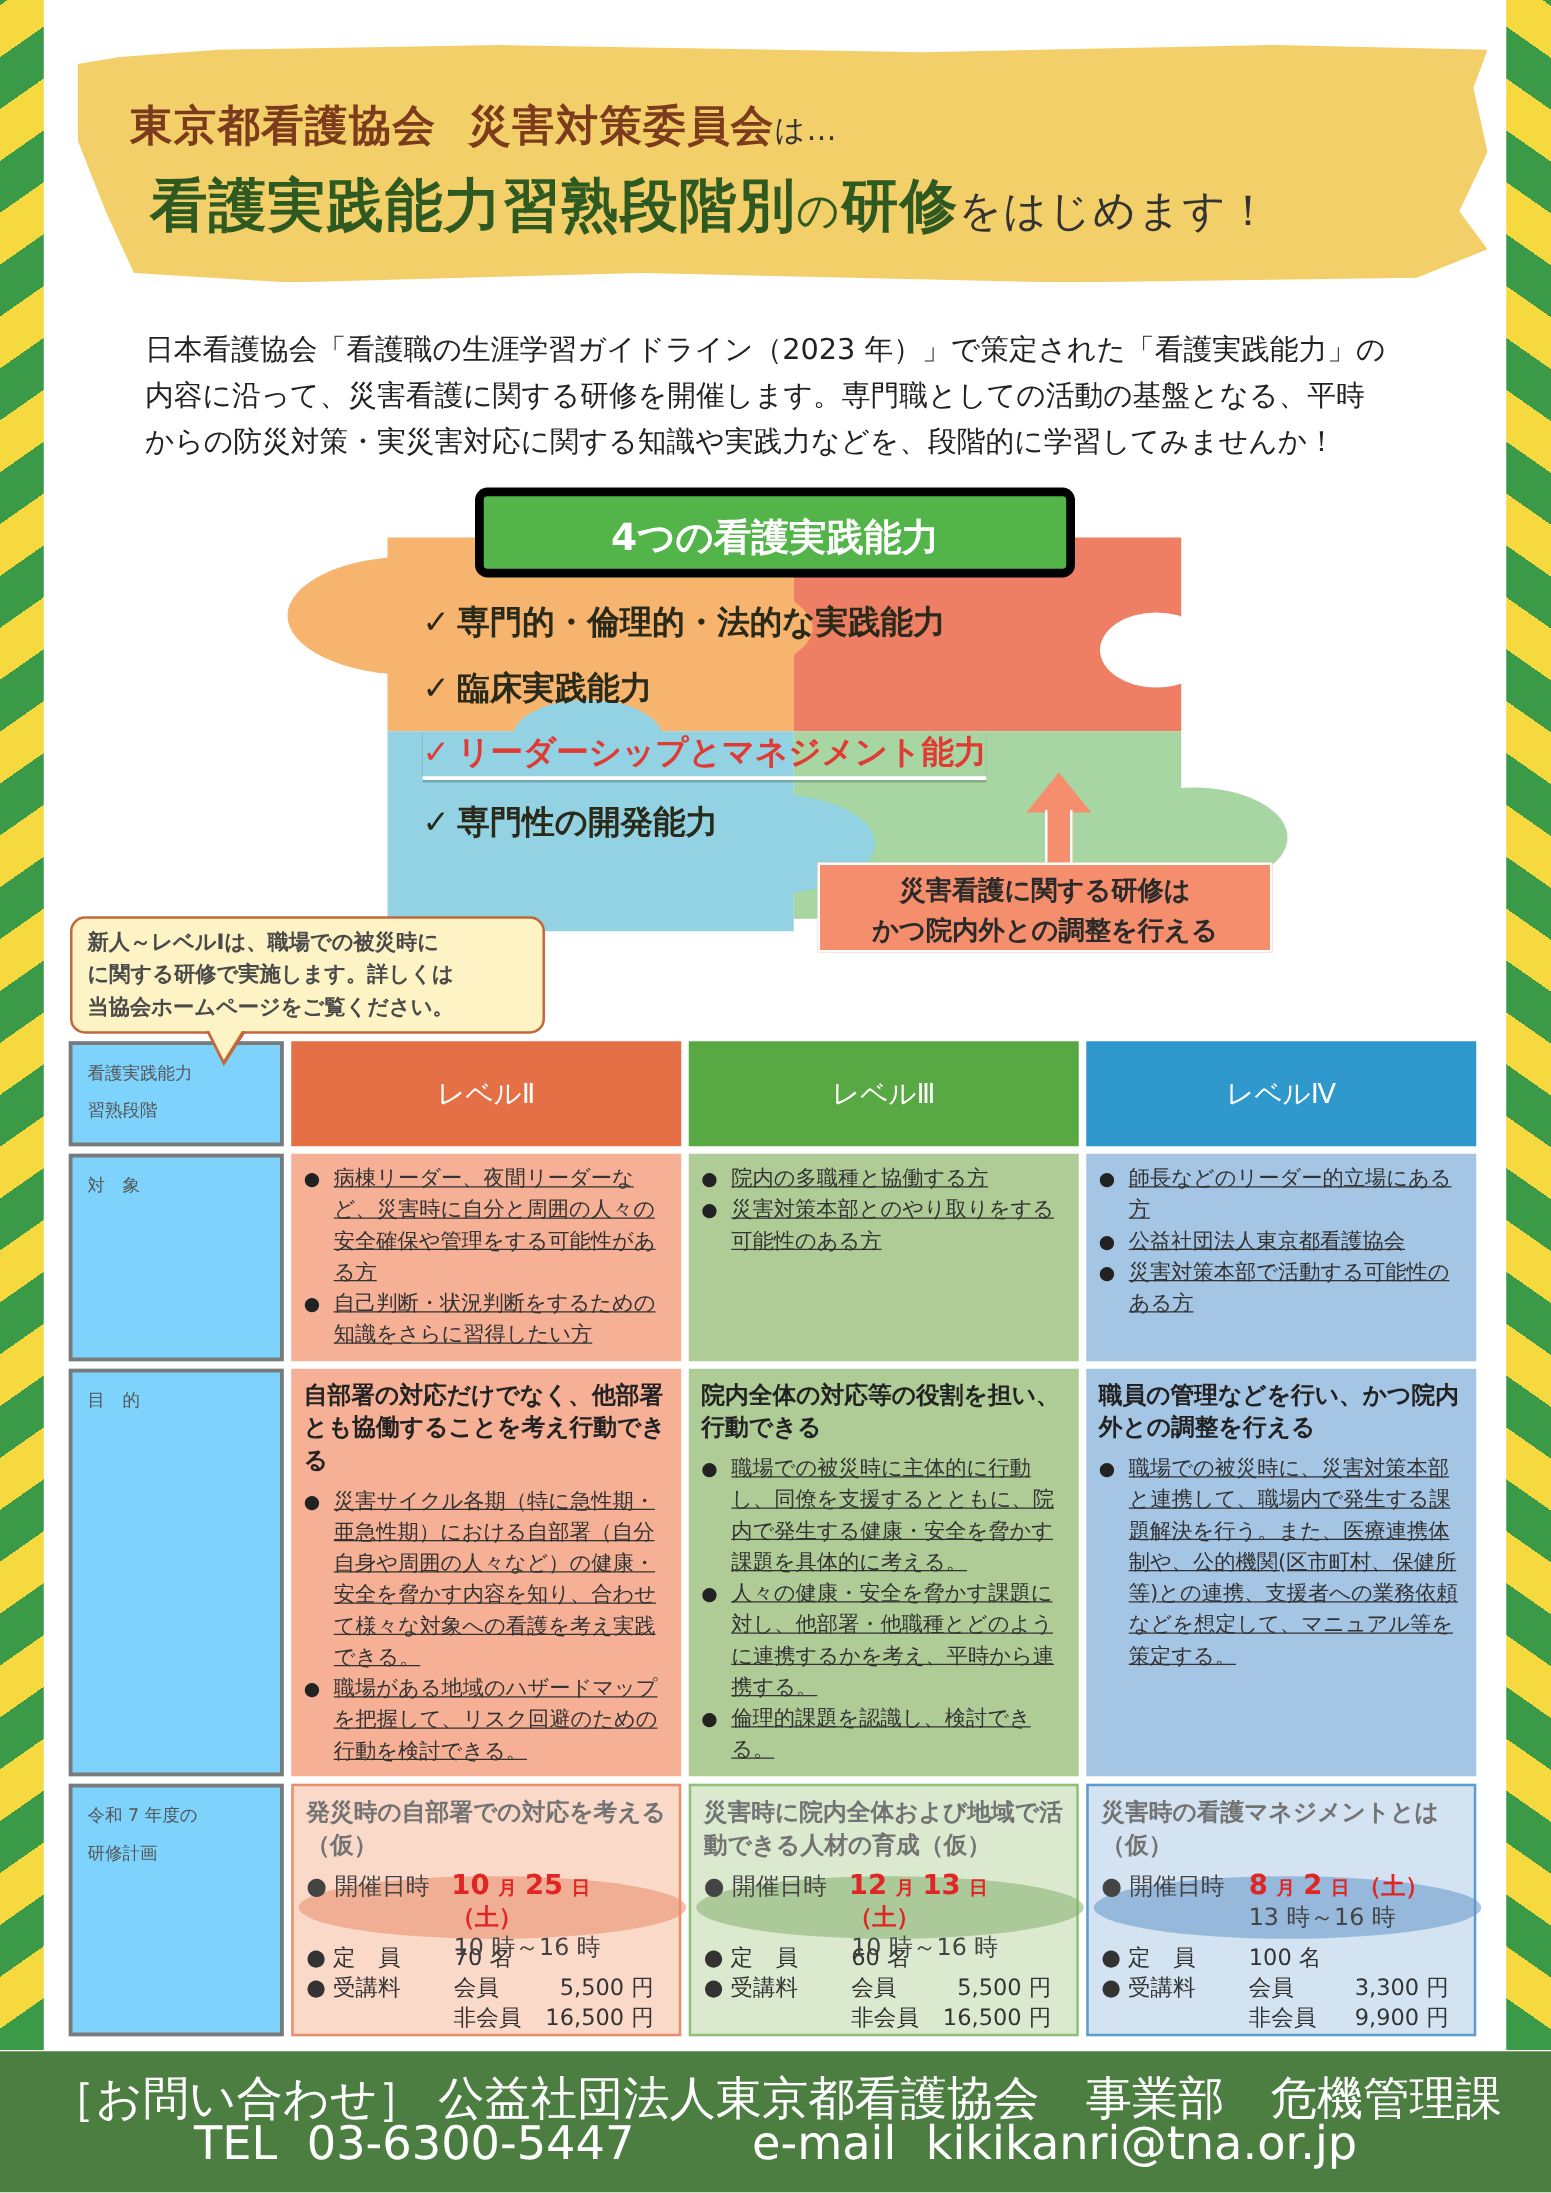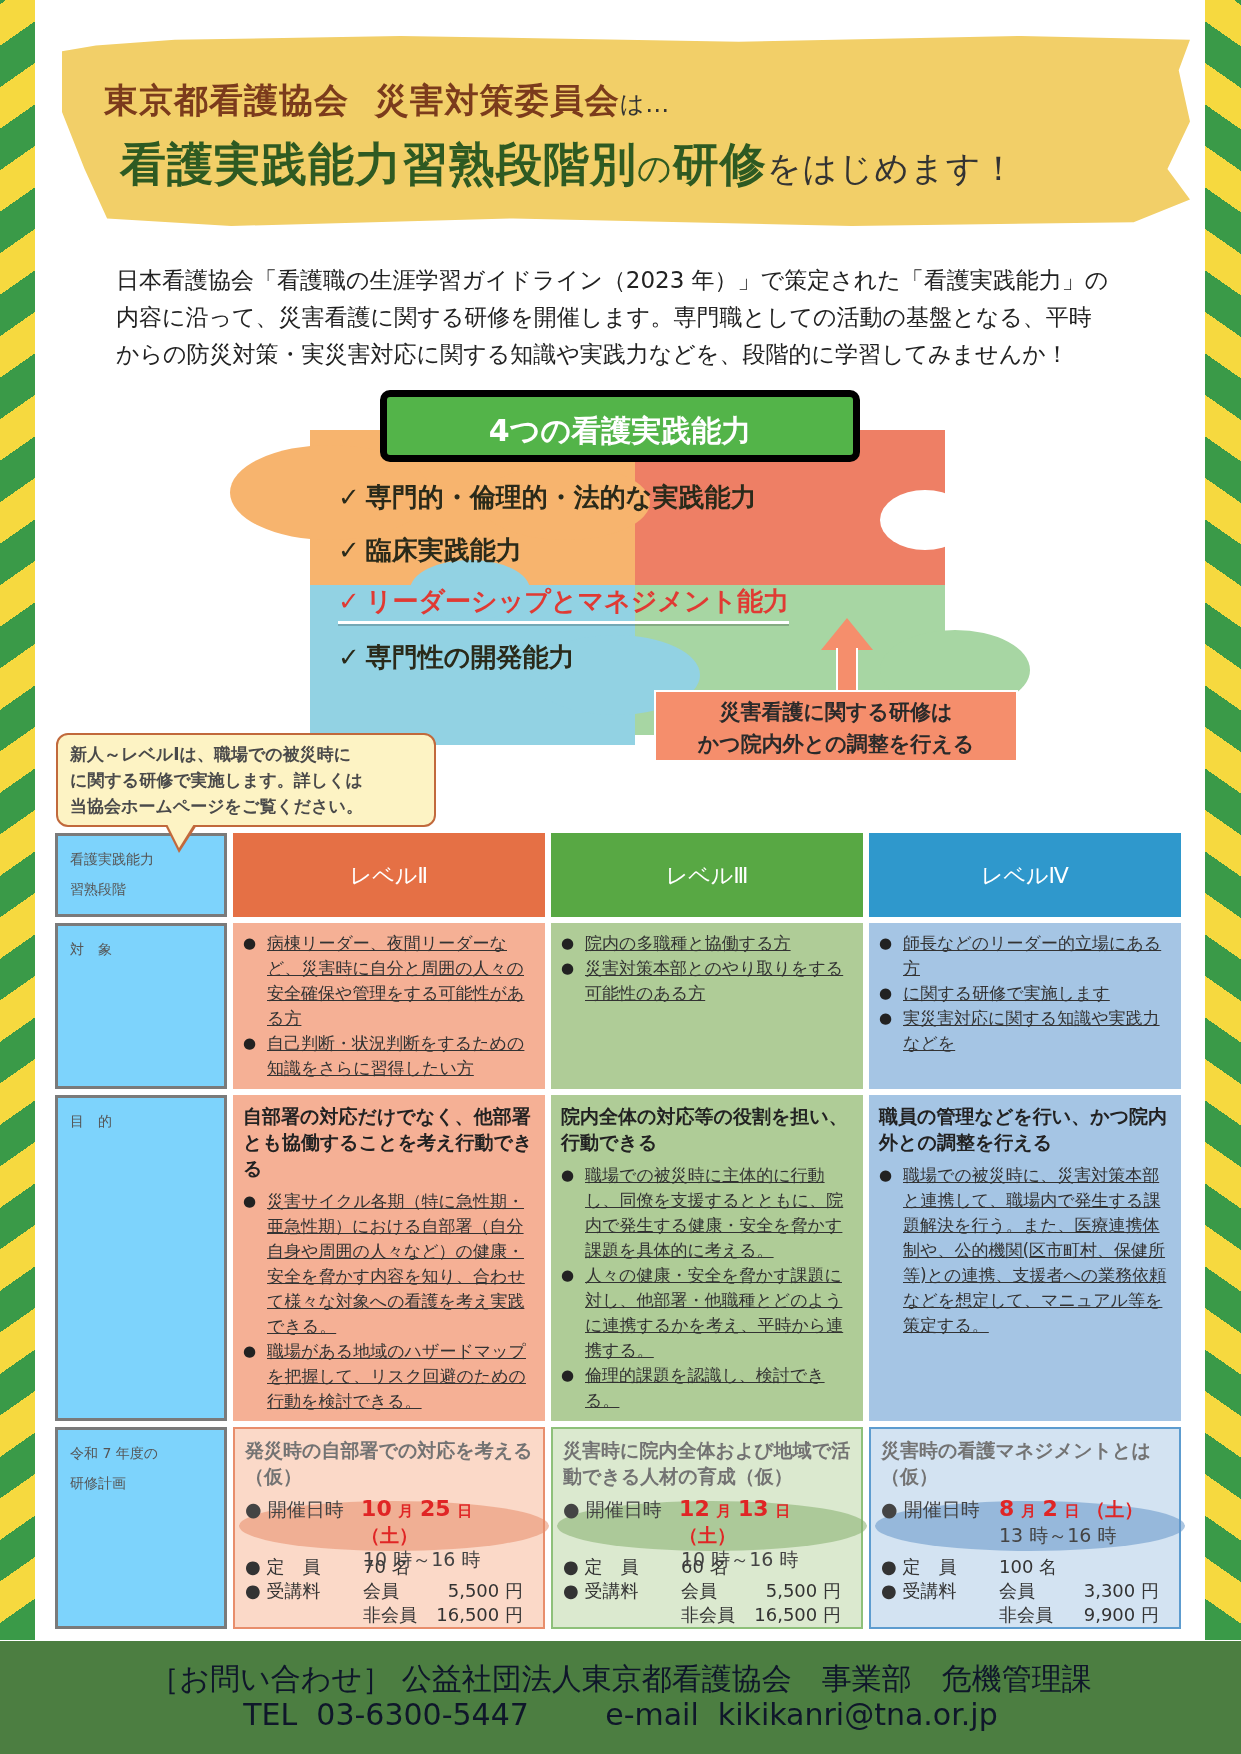--- a/index.html
+++ b/index.html
@@ -115,21 +115,21 @@
   .pd-date { color: #e02525; font-weight: bold; }
   .pd-date .big { font-size: 22px; }
   .pd-date .sm { font-size: 15px; }
   .pd-time { padding-left: 118px; position: relative; font-size: 19px; color: #444; line-height: 24px; }
   .kv { display: flex; font-size: 18px; line-height: 24px; }
   .kv .k { width: 118px; }
   .fee { display: flex; justify-content: space-between; width: 160px; }
 
   .footer {
     position: absolute; left: 0; top: 1641px; width: 1241px; height: 113px; background: #4c7e41;
-    color: #0f172a; text-align: center; font-size: 30px; line-height: 36px; padding-top: 20px;
+    color: #ffffff; text-align: center; font-size: 37px; line-height: 36px; padding-top: 20px;
   }
 </style>
 </head>
 <body>
 
 <div class="stripe left"></div>
 <div class="stripe right"></div>
 
 <div class="banner"></div>
 <div class="banner-line1">
@@ -193,22 +193,22 @@
     </div>
     <div class="cell c3">
       <ul class="b">
         <li>院内の多職種と協働する方</li>
         <li>災害対策本部とのやり取りをする可能性のある方</li>
       </ul>
     </div>
     <div class="cell c4">
       <ul class="b">
         <li>師長などのリーダー的立場にある方</li>
-        <li>に関する研修で実施します</li>
-        <li>実災害対応に関する知識や実践力などを</li>
+        <li>公益社団法人東京都看護協会</li>
+        <li>災害対策本部で活動する可能性のある方</li>
       </ul>
     </div>
   </div>
 
   <div class="row" style="height:326px">
     <div class="lab">目　的</div>
     <div class="cell c2">
       <div class="goal">自部署の対応だけでなく、他部署とも協働することを考え行動できる</div>
       <ul class="b">
         <li>災害サイクル各期（特に急性期・亜急性期）における自部署（自分自身や周囲の人々など）の健康・安全を脅かす内容を知り、合わせて様々な対象への看護を考え実践できる。</li>

